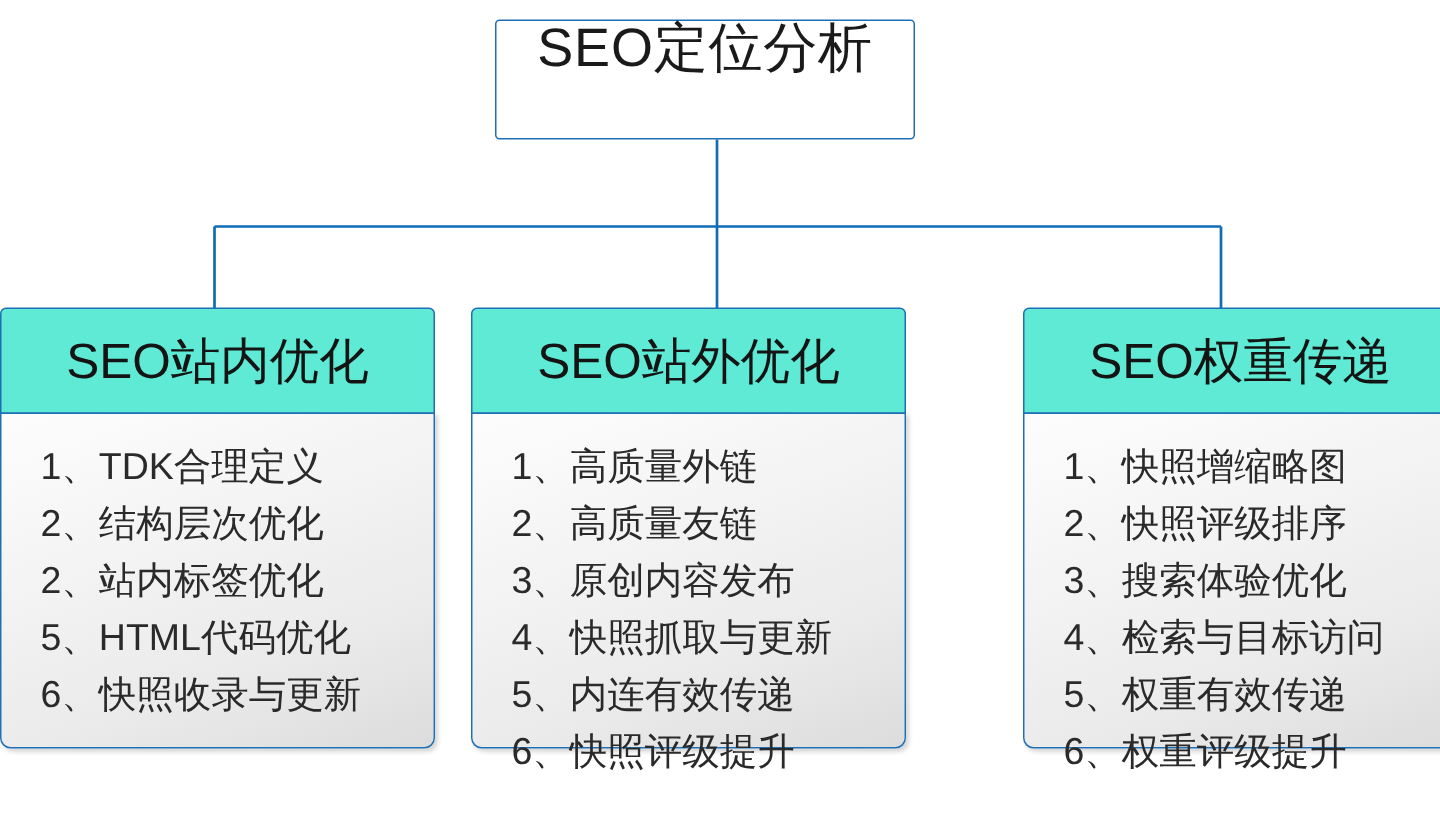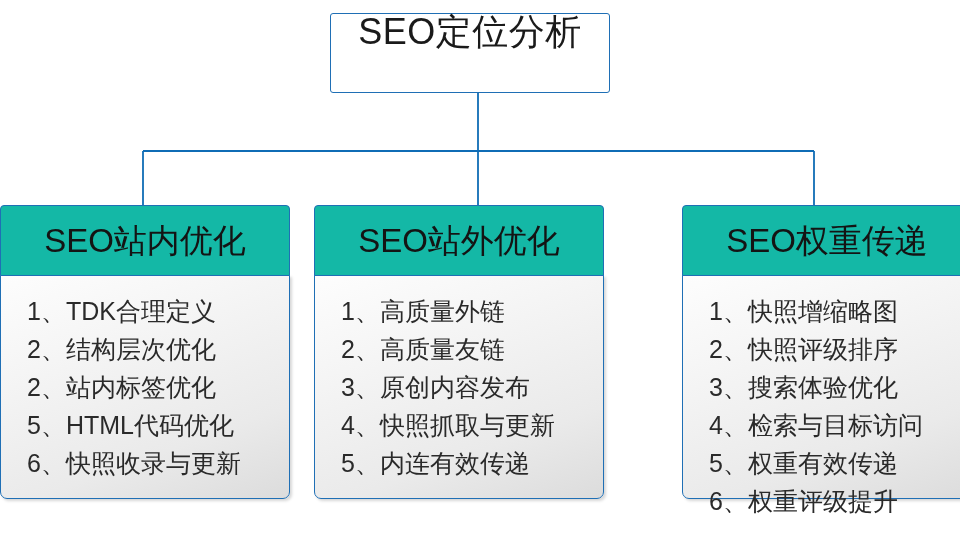--- a/index.html
+++ b/index.html
@@ -62,21 +62,21 @@
   .column.col-0 { left: 0px; }
   .column.col-1 { left: 314px; }
   .column.col-2 { left: 668px; margin-left: 14px; }
 
   .col-header {
     box-sizing: border-box;
     width: 100%;
     height: 71px;
     border: 1.6px solid #1f6fb5;
     border-radius: 4px 4px 0 0;
-    background: #14b8a6;
+    background: #5eead4;
     display: flex;
     align-items: center;
     justify-content: center;
   }
   .col-header-label {
     font-size: 33px;
     color: #141414;
     line-height: 1;
     white-space: nowrap;
   }
@@ -147,20 +147,21 @@
     <div class="col-header">
       <span class="col-header-label">SEO站外优化</span>
     </div>
     <div class="col-body">
       <ul class="item-list">
         <li>1、高质量外链</li>
         <li>2、高质量友链</li>
         <li>3、原创内容发布</li>
         <li>4、快照抓取与更新</li>
         <li>5、内连有效传递</li>
+        <li>6、快照评级提升</li>
       </ul>
     </div>
   </div>
 
   <div class="column col-2">
     <div class="col-header">
       <span class="col-header-label">SEO权重传递</span>
     </div>
     <div class="col-body">
       <ul class="item-list">

